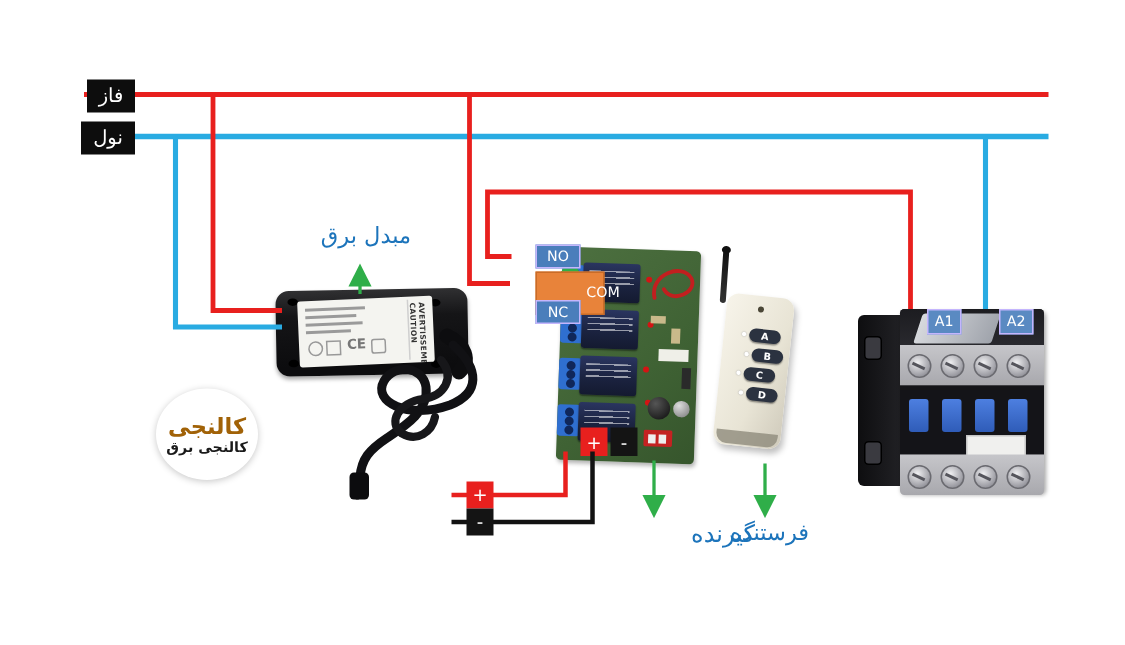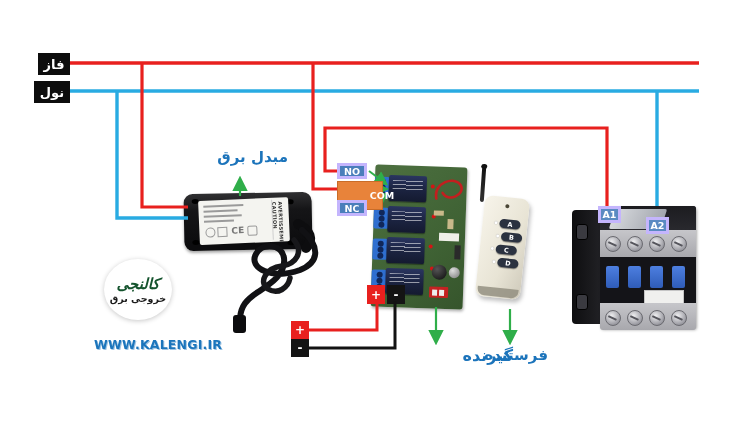--- a/index.html
+++ b/index.html
@@ -1,29 +1,29 @@
 <!DOCTYPE html>
 <html><head>
 <meta charset="utf-8">
 <style>
   html,body{margin:0;padding:0;background:#fff;}
   #stage{position:relative;width:750px;height:430px;background:#fff;overflow:hidden;
          font-family:"DejaVu Sans",sans-serif;}
   svg.layer{position:absolute;left:0;top:0;width:750px;height:430px;}
   
   .tag{position:absolute;display:flex;align-items:center;justify-content:center;
-       color:#fff;font-weight:bold;box-sizing:border-box;}
+       color:#fff;font-weight:normal;box-sizing:border-box;margin-left:20px;}
   .tag.black{background:#0d0d0d;font-size:13px;}
-  .tag.blue{background:#4a7ebb;font-size:9.5px;border:3px solid #c4b5fd;}
+  .tag.blue{background:#4a7ebb;font-size:9.5px;border:1px solid #c4b5fd;}
   .tag.orange{background:#e8833a;font-size:9.5px;border:1px solid #c96c28;}
   .tag.red{background:#e8201e;font-size:12px;}
   .tag.dark{background:#141414;font-size:12px;}
   .dcbox{position:absolute;background:#3f3f41;color:#fff;font-weight:bold;font-size:14px;
        display:flex;align-items:center;justify-content:center;}
-  .bluelabel{position:absolute;color:#1c74bb;font-weight:bold;direction:rtl;}
+  .bluelabel{position:absolute;color:#1c74bb;font-weight:normal;text-align:center;direction:rtl;}
   
   .ad-body{position:absolute;left:184px;top:193px;width:128px;height:57px;background:
       linear-gradient(180deg,#303032,#151517 30%,#0c0c0e 90%);border-radius:9px;
       box-shadow:0 2px 3px rgba(0,0,0,.35);transform:rotate(-1deg);}
   .ad-pad{position:absolute;width:7px;height:5px;background:#000;border-radius:50%;}
   .ad-label{position:absolute;left:15px;top:6px;width:90px;height:44px;background:#f4f4f0;
       transform:rotate(-1.5deg);border-radius:2px;overflow:hidden;}
   .tline{position:absolute;height:2px;background:#9a9a9a;}
   .ad-vert{position:absolute;right:2px;top:2px;width:14px;height:40px;border-left:1px solid #cfcfcf;}
   .vtext{position:absolute;transform:rotate(90deg);transform-origin:left top;
@@ -71,21 +71,21 @@
   .ct-strip{position:absolute;left:0;width:96px;height:27px;background:linear-gradient(180deg,#c6c6ca,#a8a8ad);}
   .screw{position:absolute;width:14px;height:14px;border-radius:50%;
       background:radial-gradient(circle at 40% 35%,#f0f0f2,#9b9ba2 70%,#707076);border:1px solid #6a6a70;}
   .screw:after{content:"";position:absolute;left:2px;top:6px;width:9px;height:1.5px;background:#55555c;transform:rotate(25deg);}
   .ct-mid{position:absolute;left:0;top:51px;width:96px;height:46px;background:#141418;}
   .ct-tab{position:absolute;top:9px;width:13px;height:22px;background:linear-gradient(180deg,#4d7fe0,#2f5cb8);border-radius:2px;}
   .ct-label{position:absolute;left:44px;top:33px;width:38px;height:13px;background:#f0f0ee;border:1px solid #c5c5c5;}
   
   .logo{position:absolute;left:104px;top:259px;width:68px;height:61px;background:#fff;border-radius:50%;
       box-shadow:0 1px 5px rgba(0,0,0,.22);display:flex;flex-direction:column;align-items:center;justify-content:center;}
-  .logo .t1{color:#14532d;font-weight:bold;font-size:15px;line-height:17px;direction:rtl;font-style:italic;}
+  .logo .t1{color:#a16207;font-weight:bold;font-size:15px;line-height:17px;direction:rtl;}
   .logo .t2{color:#1a1a1a;font-size:9.5px;font-weight:bold;direction:rtl;}
   .site{position:absolute;left:94px;top:337px;width:126px;text-align:center;color:#1b75bc;
       font-weight:bold;font-size:12.5px;letter-spacing:.2px;text-shadow:1px 1px 0 #9fc4e2;}
 </style>
 </head>
 <body>
 
 <div id="stage">
 
   <svg class="layer" style="z-index:2">
@@ -238,28 +238,27 @@
   </svg>
 
   <div class="tag black" style="left:38px;top:53px;width:32px;height:22px;z-index:6;">فاز</div>
   <div class="tag black" style="left:34px;top:81px;width:36px;height:22px;z-index:6;">نول</div>
 
   <div class="tag blue" style="left:337px;top:163px;width:30px;height:16px;z-index:6;">NO</div>
   <div class="tag orange" style="left:337px;top:181px;width:36px;height:29px;z-index:6;padding-left:44px;">COM</div>
   <div class="tag blue" style="left:337px;top:200px;width:30px;height:16px;z-index:6;">NC</div>
 
   <div class="tag blue" style="left:598px;top:206px;width:23px;height:17px;z-index:6;background:#5a8ac2;">A1</div>
-  <div class="tag blue" style="left:646px;top:217px;width:23px;height:17px;z-index:6;background:#5a8ac2;">A2</div>
+  <div class="tag blue" style="left:646px;top:206px;width:23px;height:17px;z-index:6;background:#5a8ac2;">A2</div>
 
   <div class="tag red" style="left:291px;top:321px;width:18px;height:18px;z-index:6;">+</div>
   <div class="tag dark" style="left:291px;top:339px;width:18px;height:18px;z-index:6;">-</div>
 
   <div class="bluelabel" style="left:200px;top:148px;width:88px;font-size:15px;z-index:6;">مبدل برق</div>
   <div class="bluelabel" style="left:404px;top:346px;width:62px;font-size:16px;z-index:6;margin-left:47px;">گیرنده</div>
   <div class="bluelabel" style="left:478px;top:346px;width:70px;font-size:15px;z-index:6;">فرستنده</div>
 
   <div class="logo">
     <div class="t1">کالنجی</div>
-    <div class="t2">خروجی برق</div>
-  </div>
-  <div class="site">WWW.KALENGI.IR</div>
+    <div class="t2">کالنجی برق</div>
+  </div>
 
 </div>
 
 </body></html>

